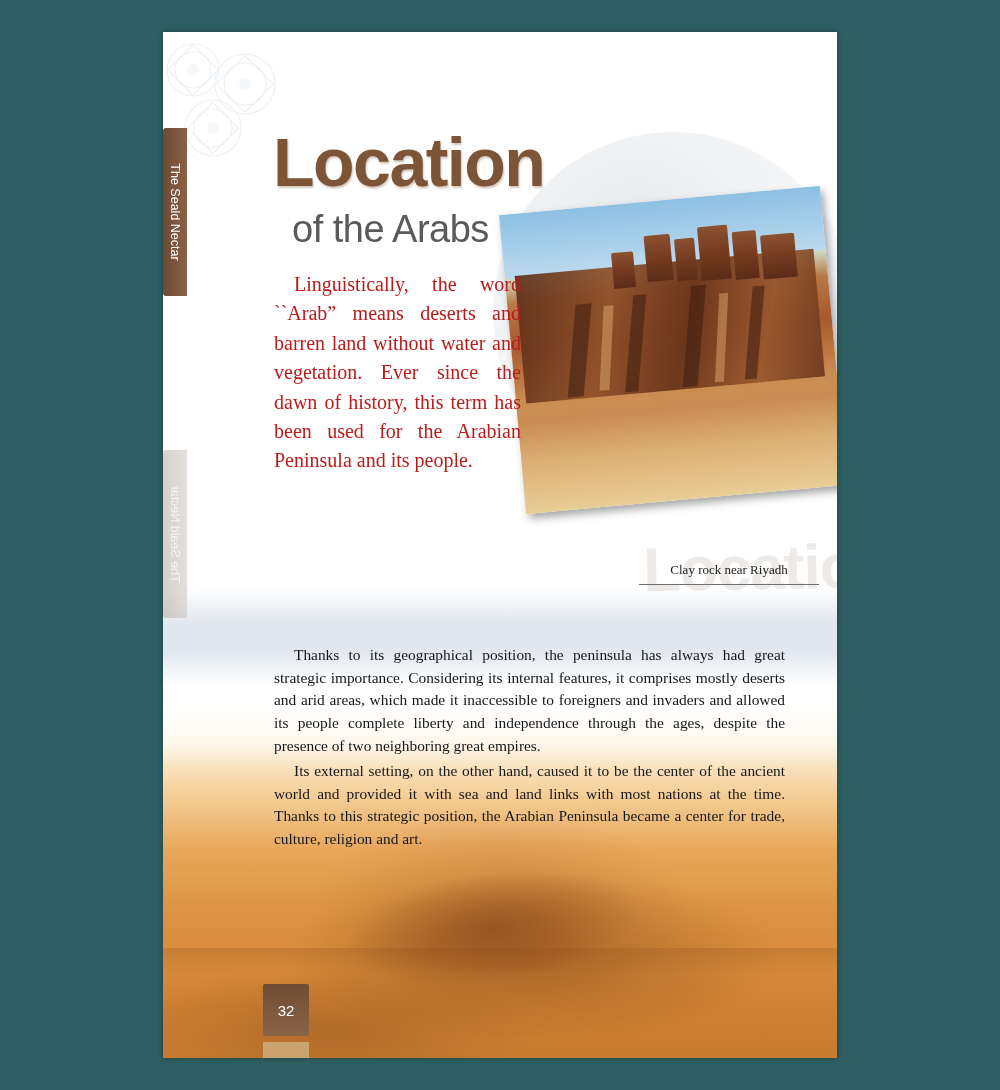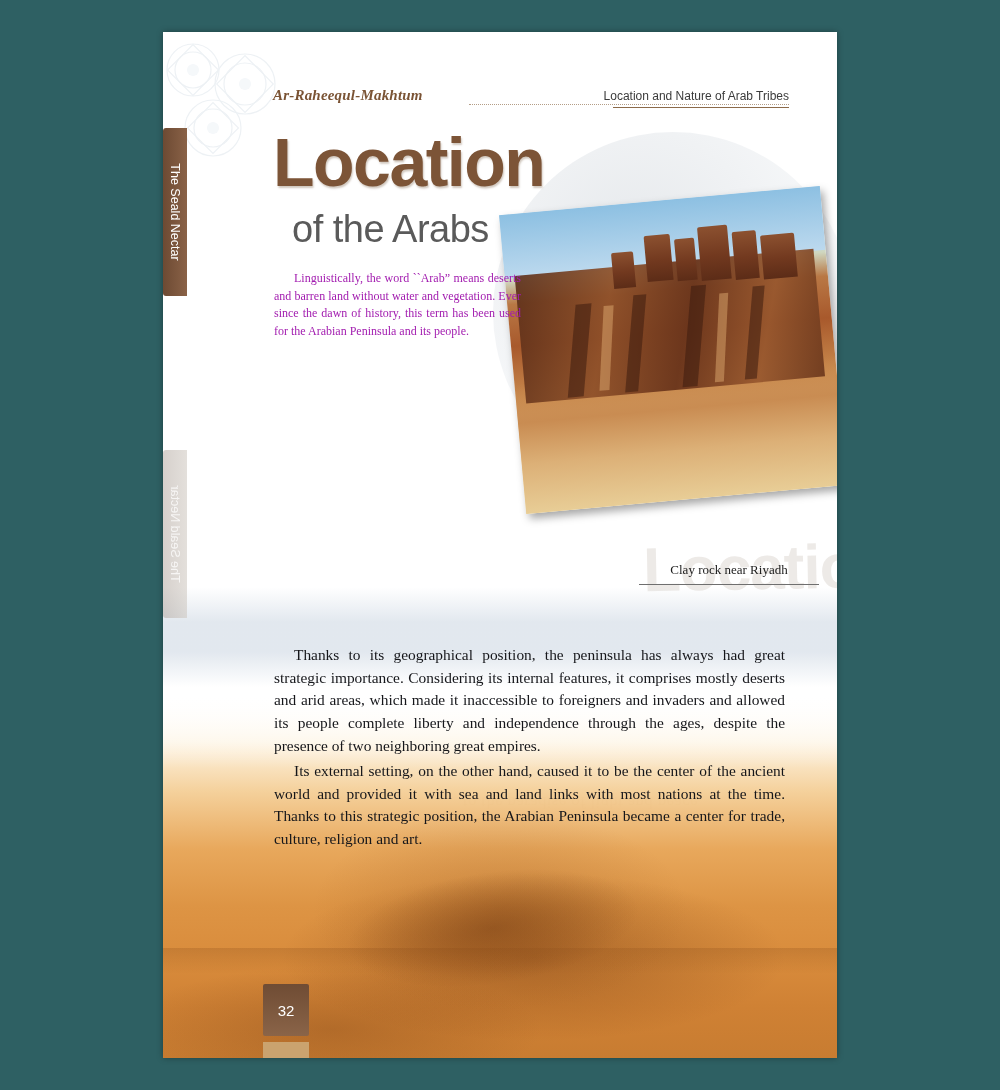--- a/index.html
+++ b/index.html
@@ -240,23 +240,23 @@
     letter-spacing: -0.5px;
   }
 
   
   .body-col {
     position: absolute;
     left: 111px;
     top: 238px;
     width: 247px;
     font-family: "Liberation Serif", serif;
-    font-size: 12px;
+    font-size: 20px;
     line-height: 1.47;
-    color: #a21caf;
+    color: #b91c1c;
     text-align: justify;
   }
   .body-full {
     position: absolute;
     left: 111px;
     width: 511px;
     font-family: "Liberation Serif", serif;
     font-size: 15.4px;
     line-height: 1.47;
     color: #15161a;
@@ -398,26 +398,20 @@
   <div class="scan-band"></div>
   <div class="ghost-line">to the paradise of light and peace</div>
 
   <div class="desert">
     <div class="horizon-haze"></div>
     <div class="far-dune"></div>
     <div class="dune-ridge"></div>
     <div class="dune-shadow"></div>
   </div>
 
-  <div class="runhead">
-    <div class="runhead-left">Ar-Raheequl-Makhtum</div>
-    <div class="runhead-rule"></div>
-    <div class="runhead-right">Location and Nature of Arab Tribes</div>
-    <div class="runhead-rule2"></div>
-  </div>
 
   <div class="title-main">Location</div>
   <div class="title-sub">of the Arabs</div>
 
   <div class="photo-wrap">
     <div class="photo">
       <div class="sky"></div>
       <div class="slope"></div>
       <div class="rock-mass"></div>
       <div class="mesa" style="left:142px; top:34px; width:26px; height:46px;"></div>

